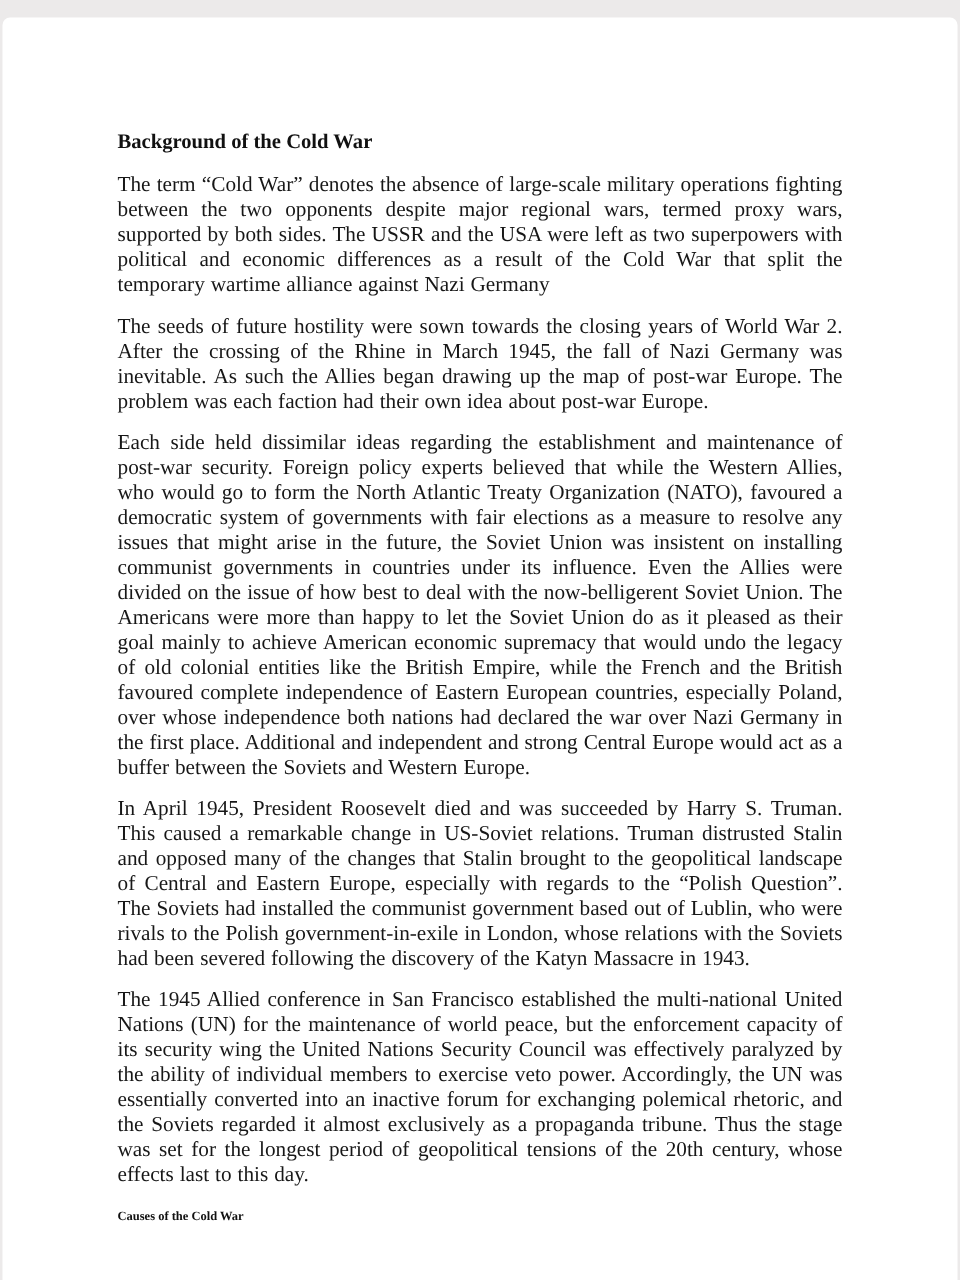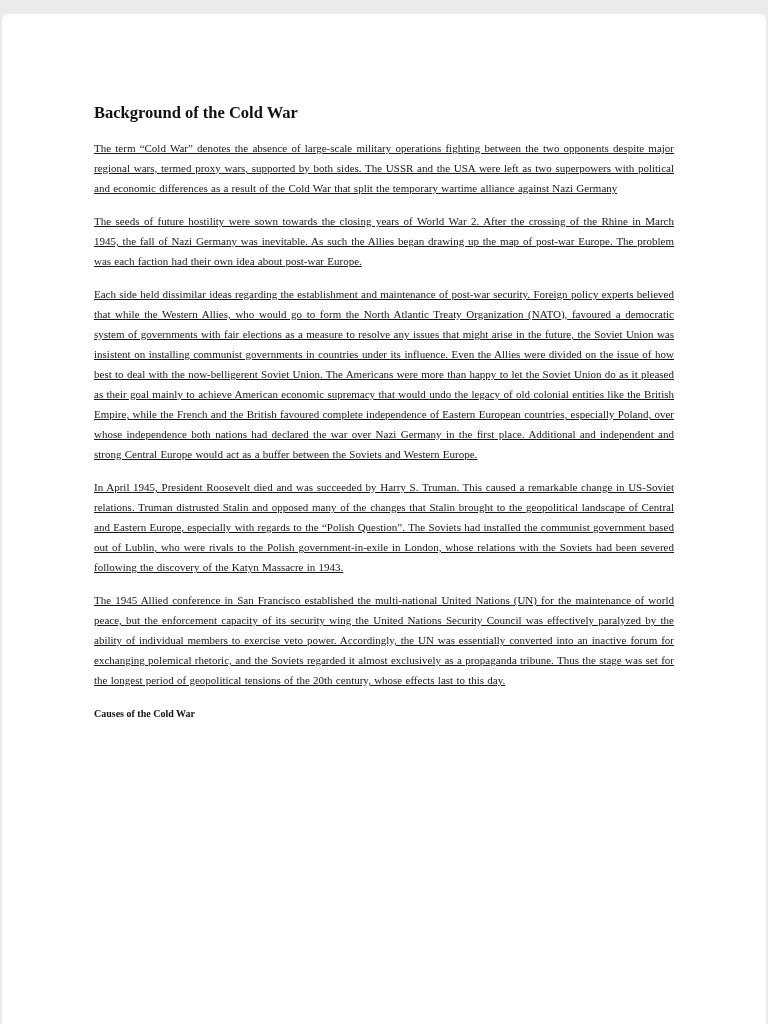--- a/index.html
+++ b/index.html
@@ -31,27 +31,26 @@
     font-weight: bold;
     color: #111111;
     margin: 0 0 14px 0;
     line-height: 22px;
   }
   .doc-heading.secondary {
     margin-top: 2px;
     font-size: 10px;
   }
   .doc-para {
-    font-size: 11px;
+    font-size: 17px;
     color: #171717;
     line-height: 20px;
     text-align: justify;
     margin: 0 0 13px 0;
     word-spacing: 0.5px;
-    text-decoration: underline;
   }
 </style>
 </head>
 <body>
 
 <div class="viewport">
   <div class="page">
     <h1 class="doc-heading">Background of the Cold War</h1>
 
     <p class="doc-para">The term “Cold War” denotes the absence of large-scale military operations fighting between the two opponents despite major regional wars, termed proxy wars, supported by both sides. The USSR and the USA were left as two superpowers with political and economic differences as a result of the Cold War that split the temporary wartime alliance against Nazi Germany</p>

